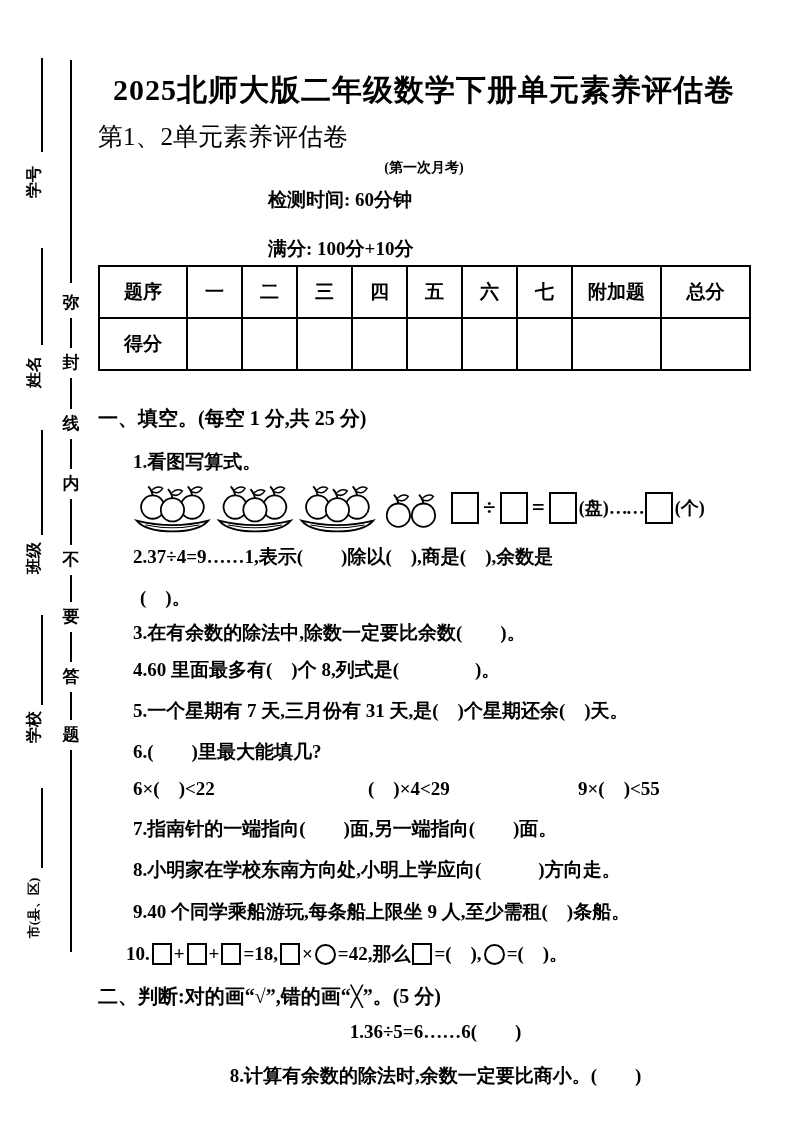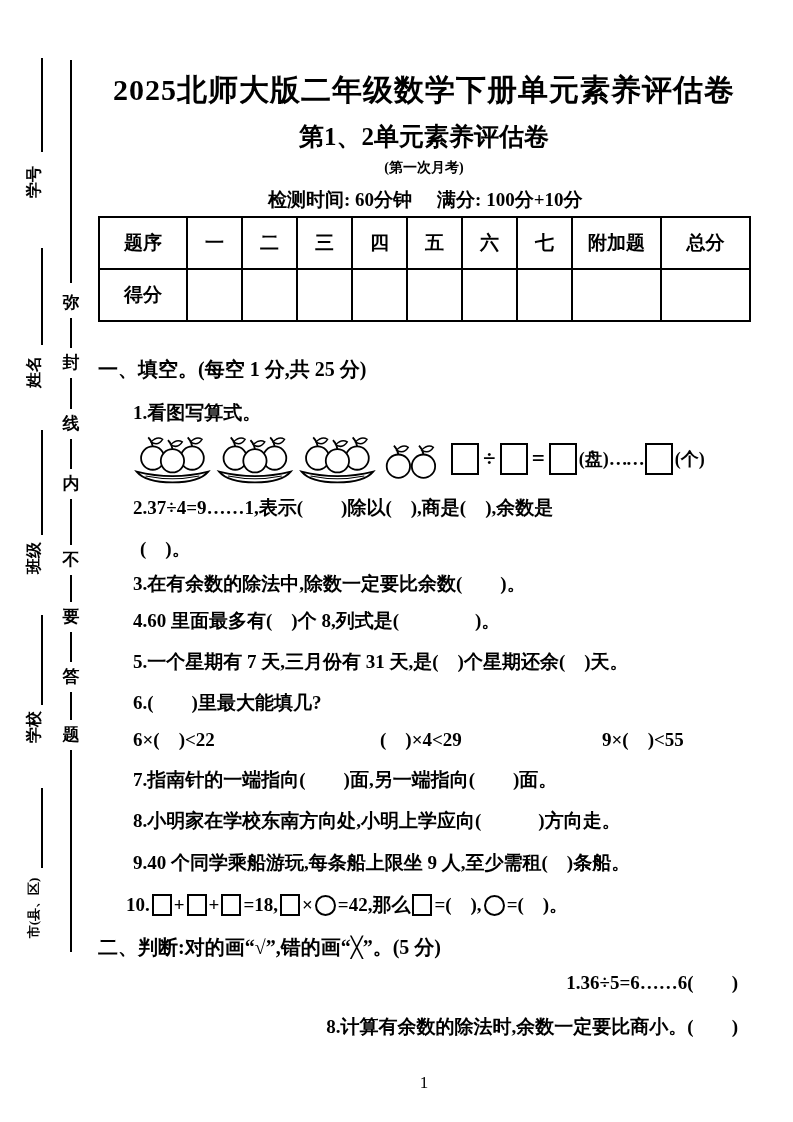--- a/index.html
+++ b/index.html
@@ -11,45 +11,45 @@
   .vline { position:absolute; width:2px; background:#000; }
   .field-label { position:absolute; left:34px; transform:translate(-50%,-50%) rotate(-90deg);
                  white-space:nowrap; font-size:16px; font-weight:bold; }
   .field-label.small { font-size:13px; }
   .seal-char { position:absolute; left:71px; transform:translateX(-50%);
                font-size:17px; font-weight:bold; line-height:22px; }
 
   
   .content { position:absolute; left:98px; top:60px; width:652px; }
   .title { margin-top:12px; text-align:center; font-size:30px; font-weight:bold; letter-spacing:1px; line-height:36px; }
-  .subtitle { margin-top:14px; text-align:center; font-size:25px; font-weight:bold; line-height:30px; }
+  .subtitle { margin-top:14px; text-align:left; font-size:25px; font-weight:normal; line-height:30px; }
   .subnote { margin-top:6px; text-align:center; font-size:14px; font-weight:bold; line-height:20px; }
   .examinfo { margin-top:10px; padding-left:170px; display:flex; gap:25px;
-              font-size:19px; font-weight:bold; line-height:24px; }
+              font-size:19px; font-weight:bold; line-height:24px;flex-direction:column; }
 
   table.score { margin-top:4px; border-collapse:collapse; width:651px; table-layout:fixed; }
   table.score td { border:2px solid #000; height:33px; text-align:center;
                    font-size:19px; font-weight:bold; padding:12px; }
 
   .line { font-size:19px; font-weight:bold; line-height:27px; white-space:nowrap; }
   .sec-heading { font-size:20px; }
   .ind { padding-left:35px; }
   .ind2 { padding-left:42px; }
 
   .h-fill { margin-top:34px; }
   .q1-label { margin-top:16px; }
   .apples-row { margin-top:4px; height:58px; padding-left:35px; display:flex; align-items:center; }
   .q2a { margin-top:6px; } .q2b { margin-top:14px; } .q3 { margin-top:8px; }
   .q4 { margin-top:10px; } .q5 { margin-top:14px; } .q6l { margin-top:14px; }
-  .q6row { margin-top:10px; display:grid; grid-template-columns:235px 210px 1fr;gap:12px; }
+  .q6row { margin-top:10px; display:grid; grid-template-columns:235px 210px 1fr; }
   .q6row.second { margin-top:13px; }
   .q7 { margin-top:13px; } .q8 { margin-top:14px; } .q9 { margin-top:15px; }
   .q10 { margin-top:14px; padding-left:28px; display:flex; align-items:center; height:30px; }
   .h-judge { margin-top:14px; }
-  .judge-item { display:flex; justify-content:flex-end; padding-left:35px; padding-right:12px; }
+  .judge-item { display:flex; justify-content:center; padding-left:35px; padding-right:12px; }
   .j1 { margin-top:8px; } .j2 { margin-top:17px; }
   .pagenum { margin-top:32px; text-align:center; font-size:17px; line-height:22px; }
 
   .bigbox { display:inline-block; width:28px; height:32px; border:2px solid #000;
             background:#fff; margin:0 2px; flex:none; }
   .opsym { font-size:23px; font-weight:bold; margin:0 2px; flex:none; }
   .unit { font-size:18px; font-weight:bold; flex:none; }
   .dots { font-size:19px; font-weight:bold; letter-spacing:-2px; flex:none; }
   .sq { display:inline-block; width:20px; height:22px; border:2px solid #000;
         background:#fff; margin:0 2px; flex:none; }

